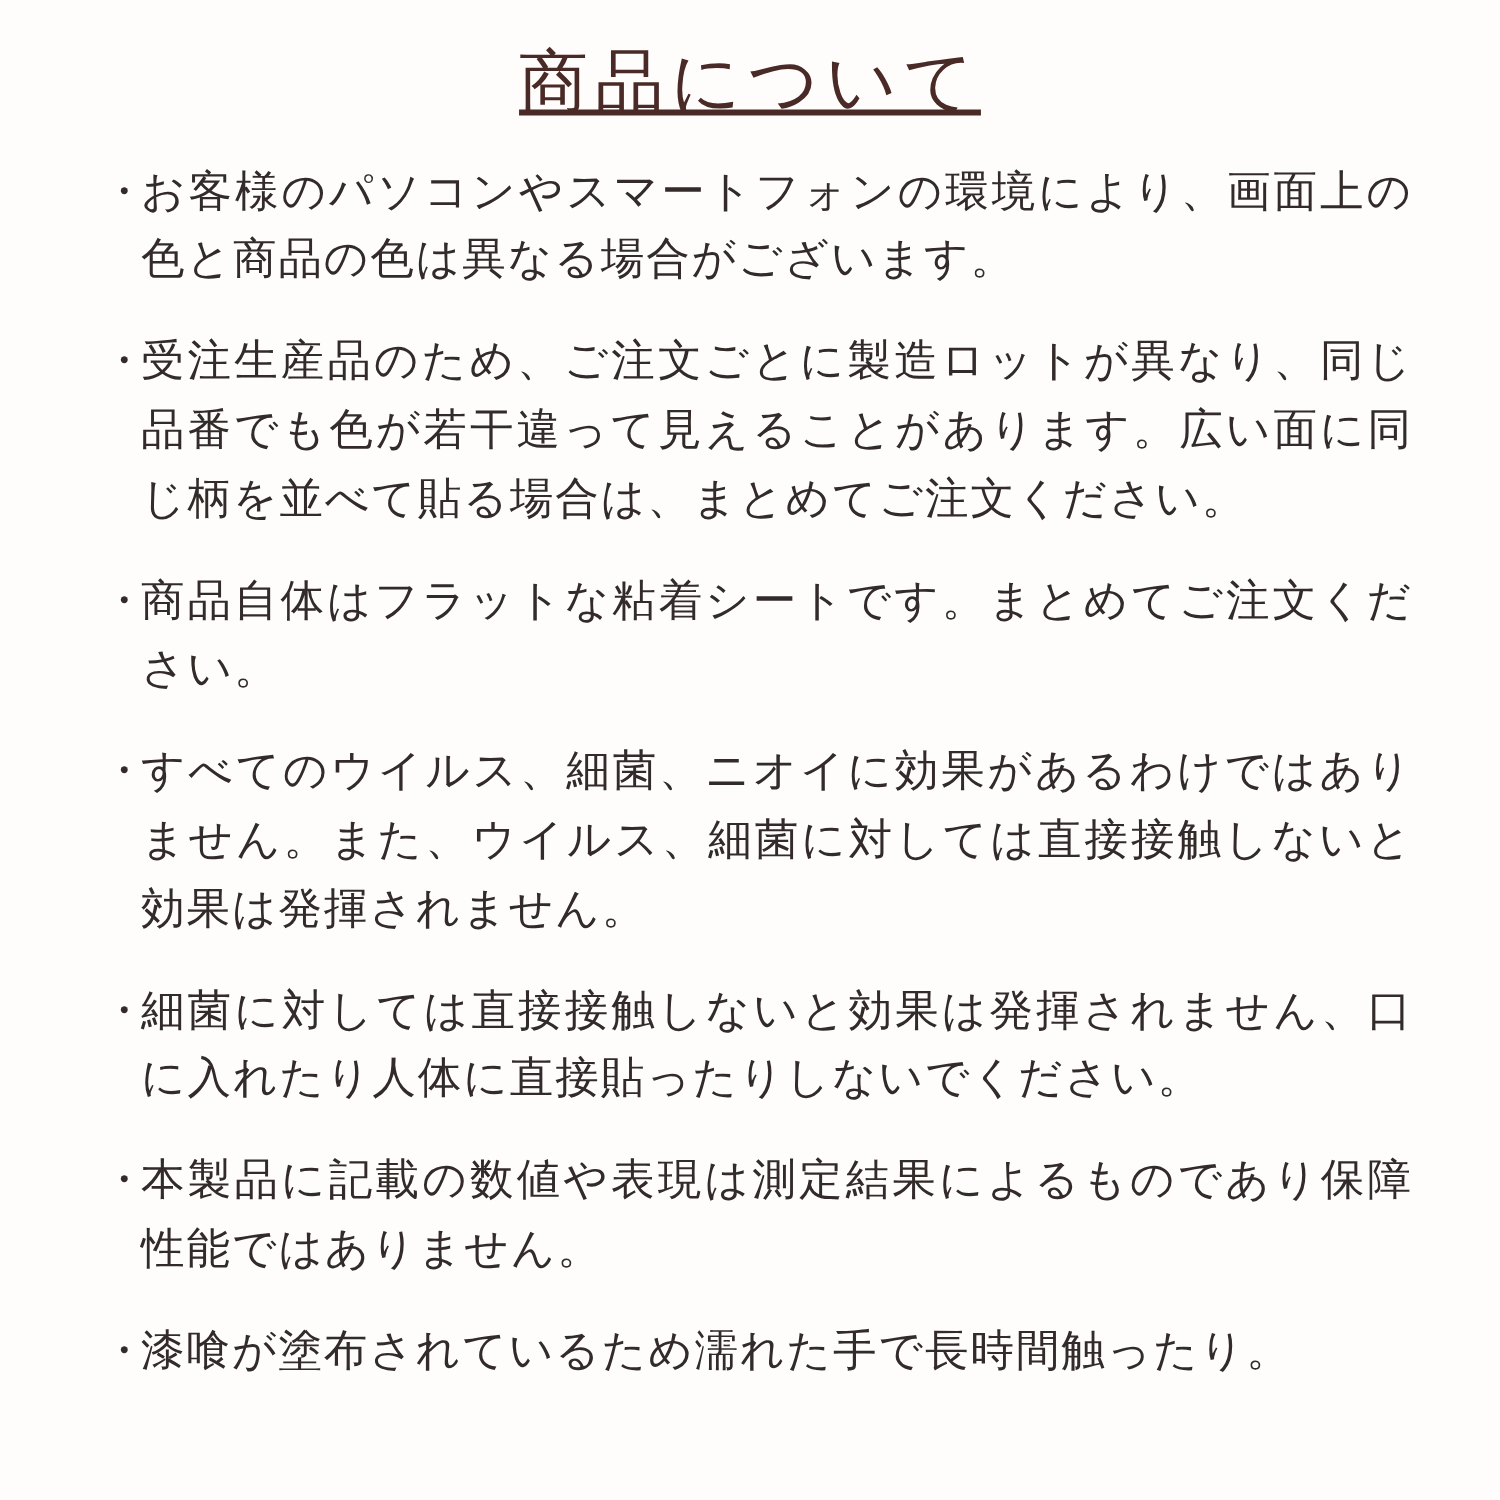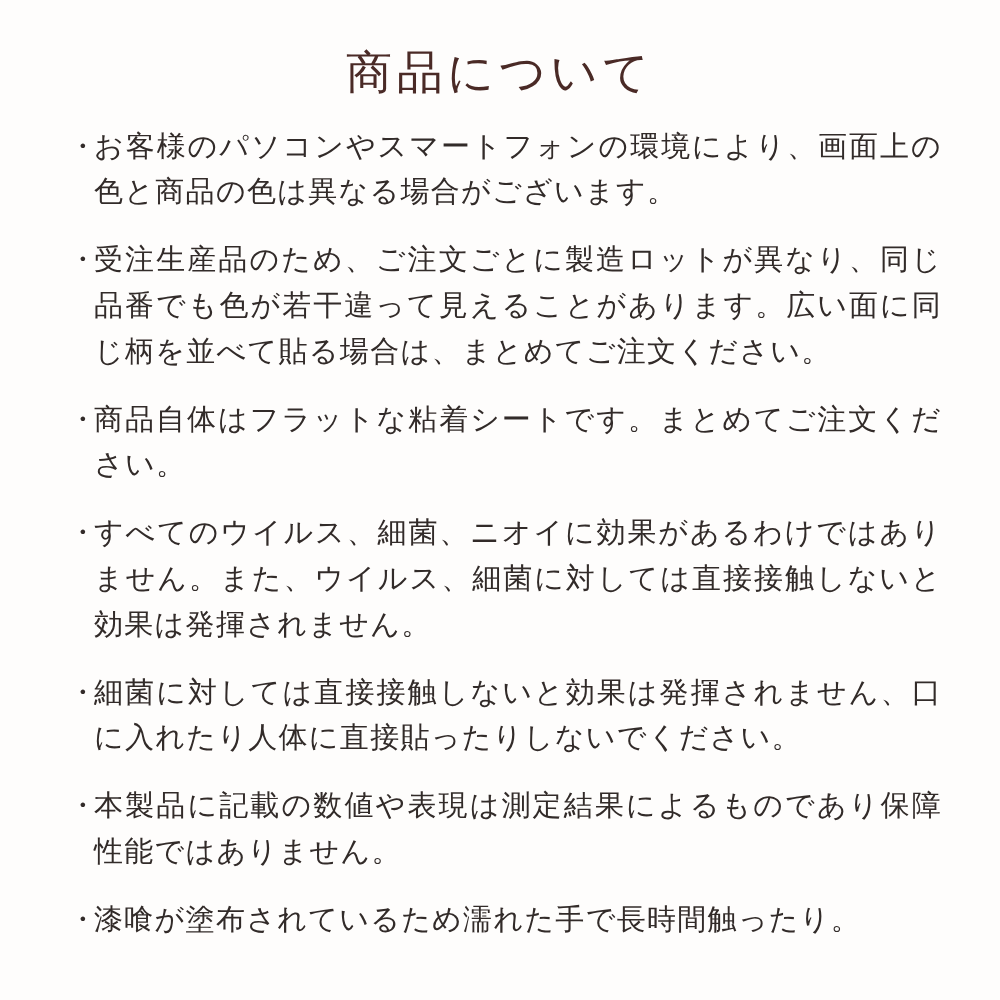--- a/index.html
+++ b/index.html
@@ -22,21 +22,22 @@
     display: flex;
     flex-direction: column;
   }
   .title {
     text-align: center;
     color: #4a2a26;
     font-size: 46px;
     line-height: 1.25;
     letter-spacing: 0.10em;
     font-weight: 400;
-    margin: 22px 0 22px 0;
+    margin: 4px 0 22px 0;
+    text-decoration: underline;
   }
   .notes {
     display: flex;
     flex-direction: column;
     gap: 22px;
     padding-left: 20px;
     padding-right: 10px;
   }
   .note {
     display: flex;

